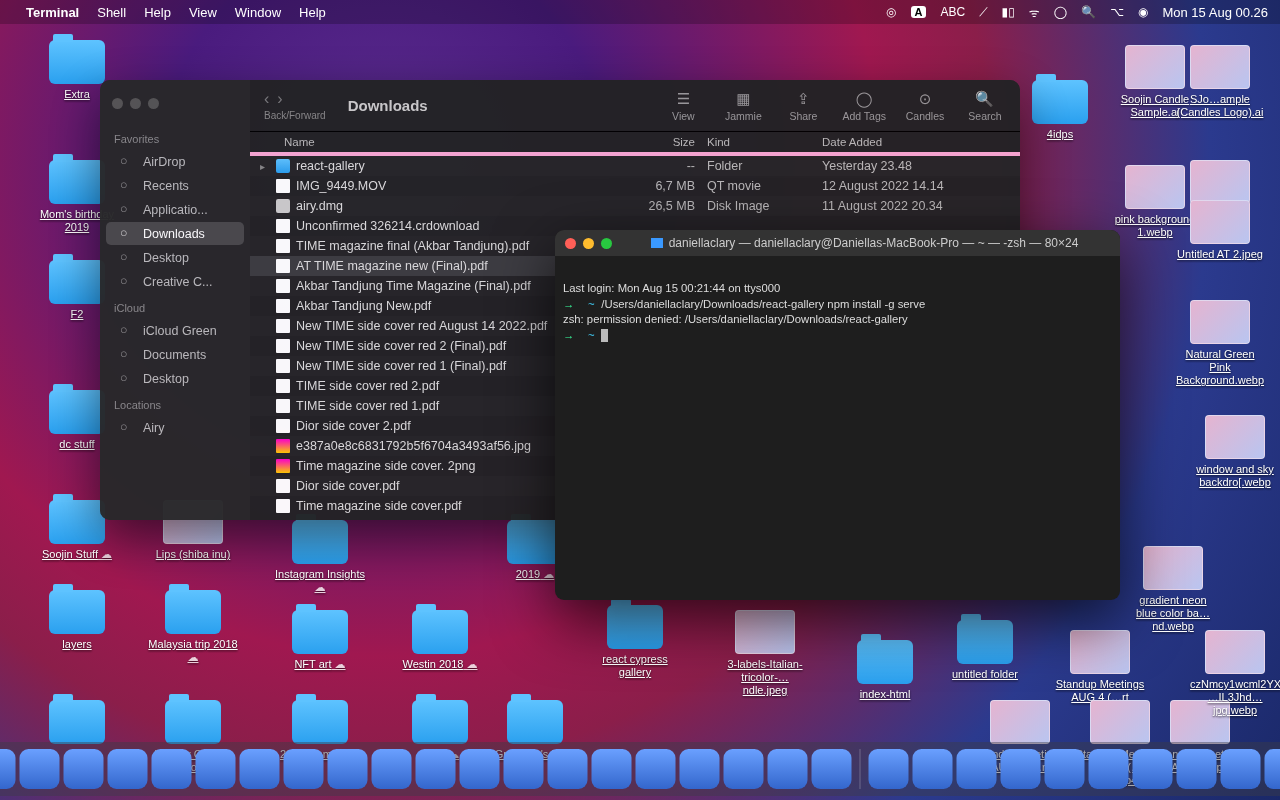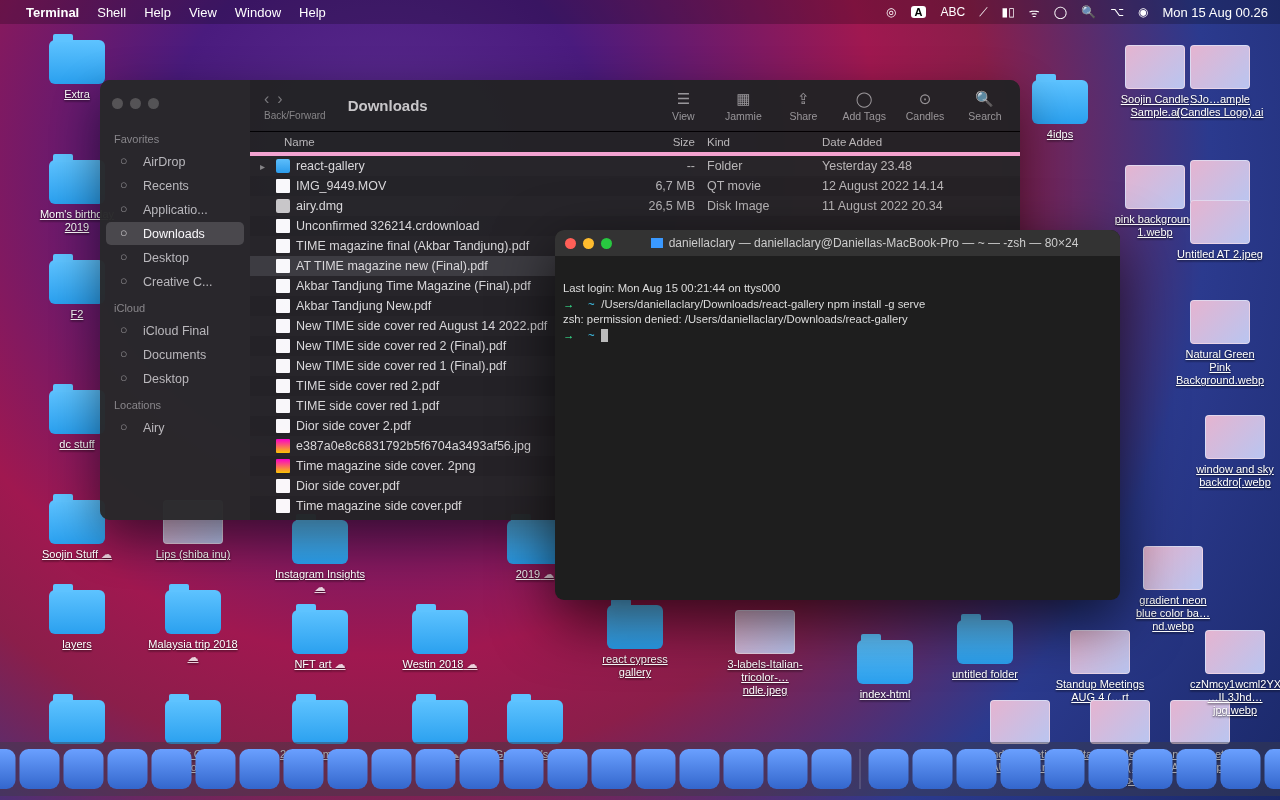--- a/index.html
+++ b/index.html
@@ -265,21 +265,21 @@
         </div>
         <div class="sbitem">
           <span class="sbicon">○</span>
           <span>Creative C...</span>
         </div>
       </div>
     <div class="section">iCloud</div>
     <div id="sb-icloud">
         <div class="sbitem">
           <span class="sbicon">○</span>
-          <span>iCloud Final</span>
+          <span>iCloud Green</span>
         </div>
         <div class="sbitem">
           <span class="sbicon">○</span>
           <span>Documents</span>
         </div>
         <div class="sbitem">
           <span class="sbicon">○</span>
           <span>Desktop</span>
         </div>
       </div>

